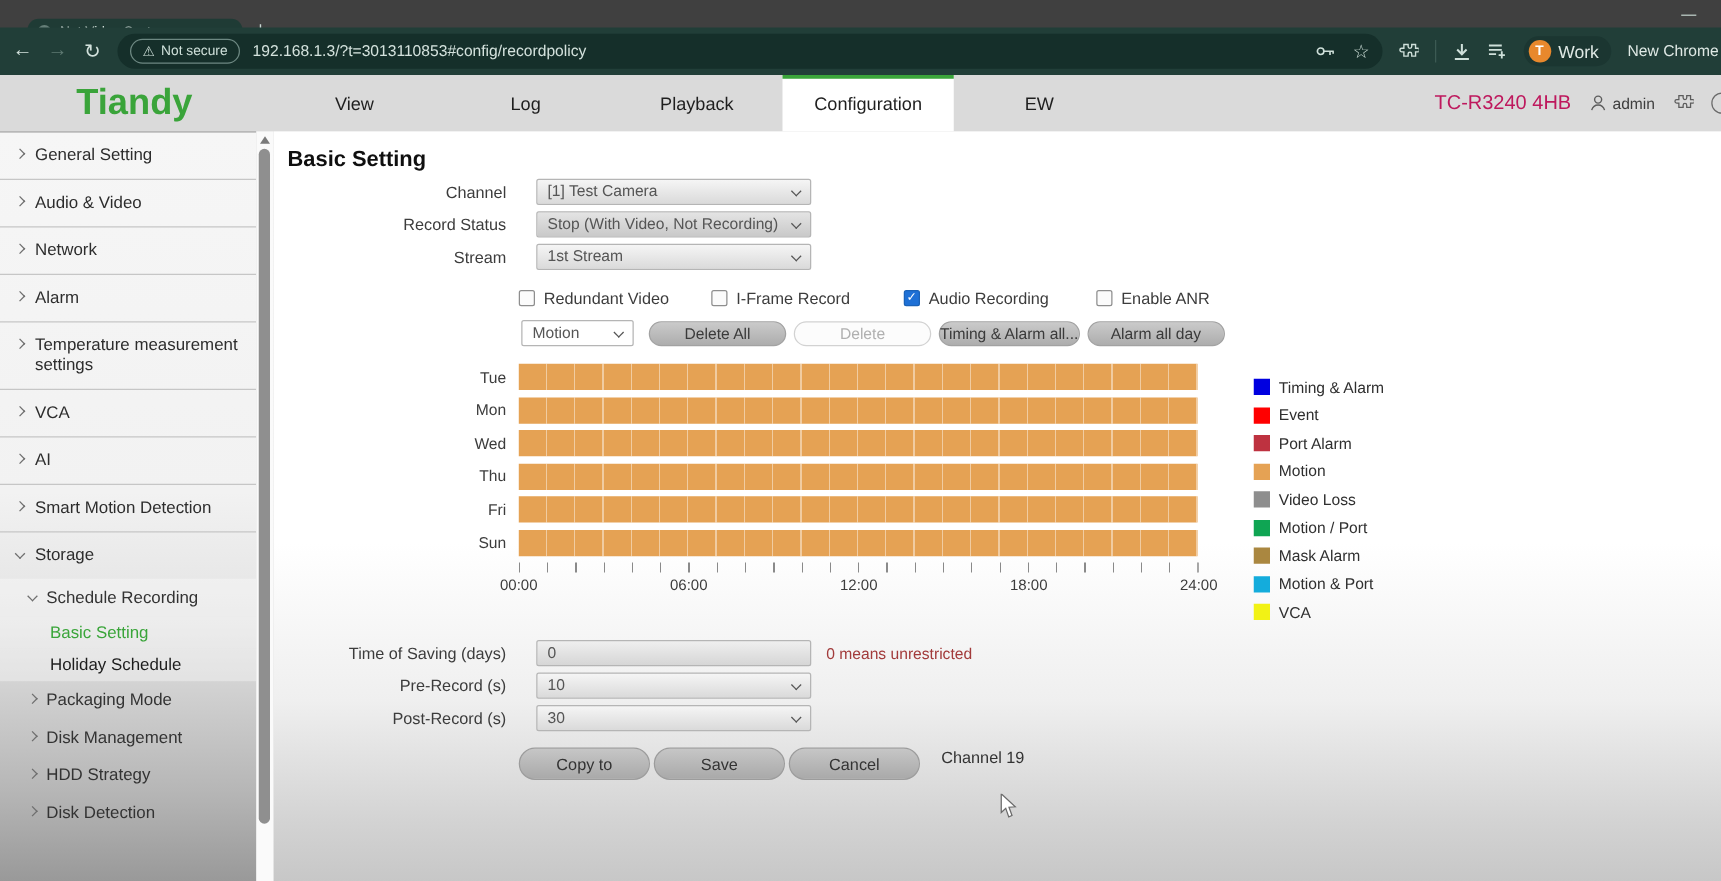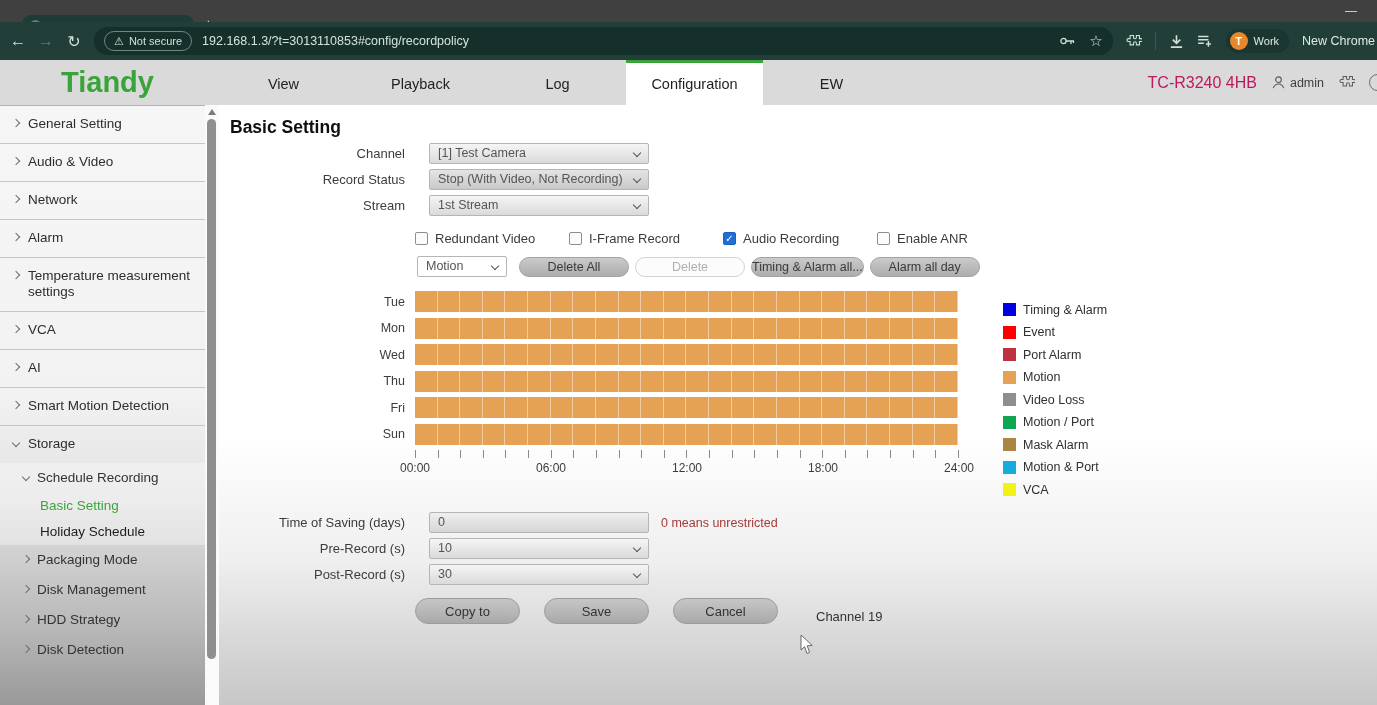--- a/index.html
+++ b/index.html
@@ -30,21 +30,21 @@
   .warn-ico { font-size:11px; color:#cfe0da; }
   .urltext { color:#d4e2dd; font-size:12.5px; flex:1; white-space:nowrap; overflow:hidden; }
   .urlicons { display:flex; align-items:center; gap:14px; margin-left:auto; }
   .ticon { color:#cfe0da; font-size:13px; cursor:pointer; }
   .tb-right { display:flex; align-items:center; gap:13px; margin-left:12px; }
   .tb-div { width:1px; height:18px; background:#3c5a53; }
   .profile { display:flex; align-items:center; gap:6px; background:#1b3631; border-radius:13px;
              padding:3px 10px 3px 4px; cursor:pointer; }
   .avatar { width:18px; height:18px; border-radius:50%; background:#e8882c; color:#fff;
             font-size:11px; font-weight:bold; display:flex; align-items:center; justify-content:center; }
-  .profname { color:#dfe9e5; font-size:11px; }
+  .profname { color:#dfe9e5; font-size:14px; }
   .newchrome { color:#dfe9e5; font-size:12.5px; margin-right:2px; white-space:nowrap; cursor:pointer; }
   svg.line-ico { stroke:#cfe0da; stroke-width:1.3; fill:none; }
 
   
   .appheader { position:absolute; left:0; top:60px; width:100%; height:45px; background:#dadada; }
   .logo { position:absolute; left:0; top:0; width:215px; height:45px; display:flex;
           align-items:center; justify-content:center; color:#3aa43a; font-size:29px; font-weight:bold; }
   .navtabs { position:absolute; left:215px; top:0; height:45px; display:flex; }
   .navtab { width:137px; height:45px; display:flex; align-items:center; justify-content:center;
             font-size:14.5px; color:#1f1f1f; cursor:pointer; border-top:3px solid transparent; }
@@ -122,21 +122,21 @@
   .daybar { margin-left:10px; width:543px; height:21px; background-color:#e5a254;
             background-image:repeating-linear-gradient(to right, transparent 0, transparent 21.6px,
               rgba(255,255,255,0.45) 21.6px, rgba(255,255,255,0.45) 22.625px); cursor:crosshair; }
   .ruler { margin:5px 0 0 185px; width:544px; height:8px; border-right:1px solid #8a8a8a;
            background-image:repeating-linear-gradient(to right, #8a8a8a 0, #8a8a8a 1px,
              transparent 1px, transparent 22.625px); }
   .axislabels { position:relative; margin:3px 0 0 185px; width:544px; height:14px; }
   .axislabels span { position:absolute; transform:translateX(-50%); font-size:12px; color:#3c3c3c; }
 
   .bottomfields { margin-top:37px; }
-  .actions { display:flex; align-items:flex-end; margin:13px 0 12px 185px; gap:24px; }
+  .actions { display:flex; align-items:flex-start; margin:13px 0 12px 185px; gap:3px; }
   .action-pill { width:105px; height:26px; border-radius:13px; border:1px solid #9c9c9c;
                  background:linear-gradient(180deg,#c6c6c6,#a9a9a9); color:#333; font-size:13px;
                  display:flex; align-items:center; justify-content:center; cursor:pointer; }
   .chaninfo { margin-left:14px; font-size:13px; color:#333; }
 
   .legend { position:absolute; left:784px; top:198px; }
   .lgitem { display:flex; align-items:center; gap:7px; margin-bottom:9.5px; height:13px; }
   .lgswatch { width:13px; height:13px; flex:none; }
   .lglabel { font-size:12.5px; color:#2f2f2f; white-space:nowrap; }
 
@@ -192,22 +192,22 @@
         <span class="profname">Work</span>
       </span>
       <span class="newchrome">New Chrome</span>
     </div>
   </div>
 
   <div class="appheader">
     <div class="logo">Tiandy</div>
     <div class="navtabs" id="nav-tabs">
         <div class="navtab">View</div>
+        <div class="navtab">Log</div>
         <div class="navtab">Playback</div>
-        <div class="navtab">Log</div>
         <div class="navtab active">Configuration</div>
         <div class="navtab">EW</div>
       </div>
     <div class="hdr-right">
       <span class="device">TC-R3240 4HB</span>
       <span class="userwrap">
         <svg class="gray-ico" width="15" height="15" viewBox="0 0 16 16">
             <circle cx="8" cy="5" r="3"></circle>
             <path d="M2.5 14c.9-3 3.1-4.4 5.5-4.4s4.6 1.4 5.5 4.4"></path>
           </svg>

